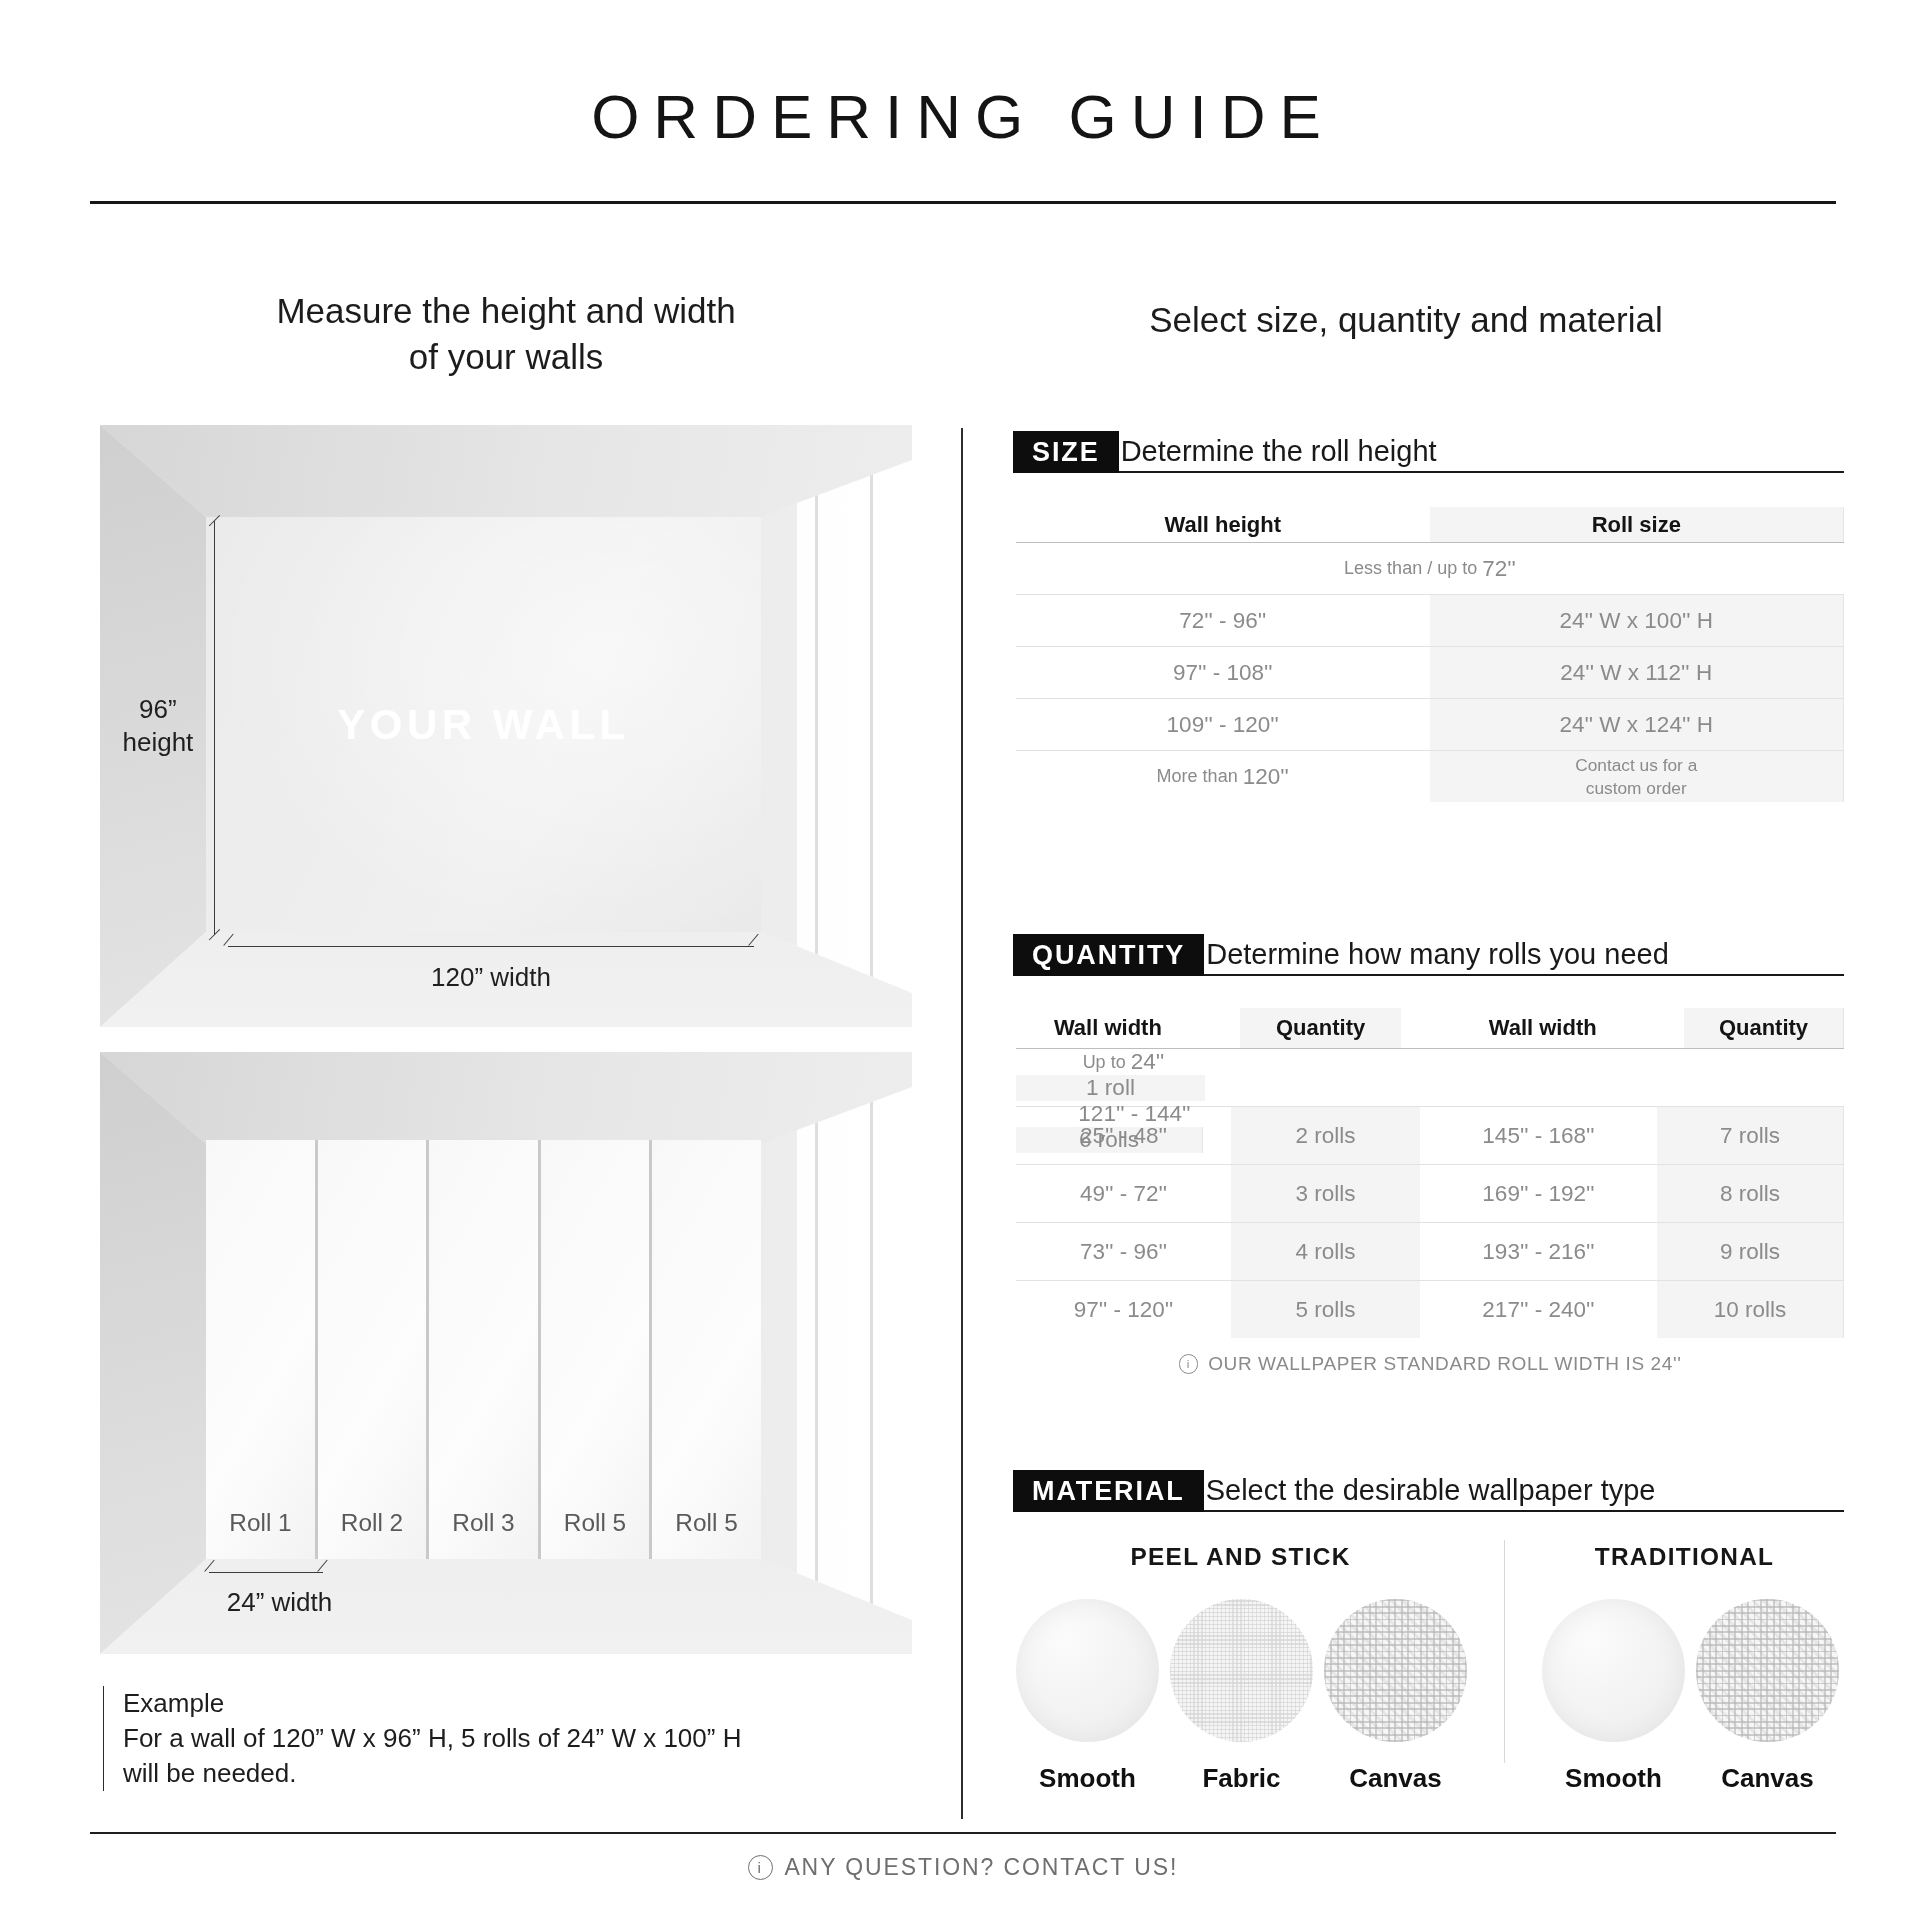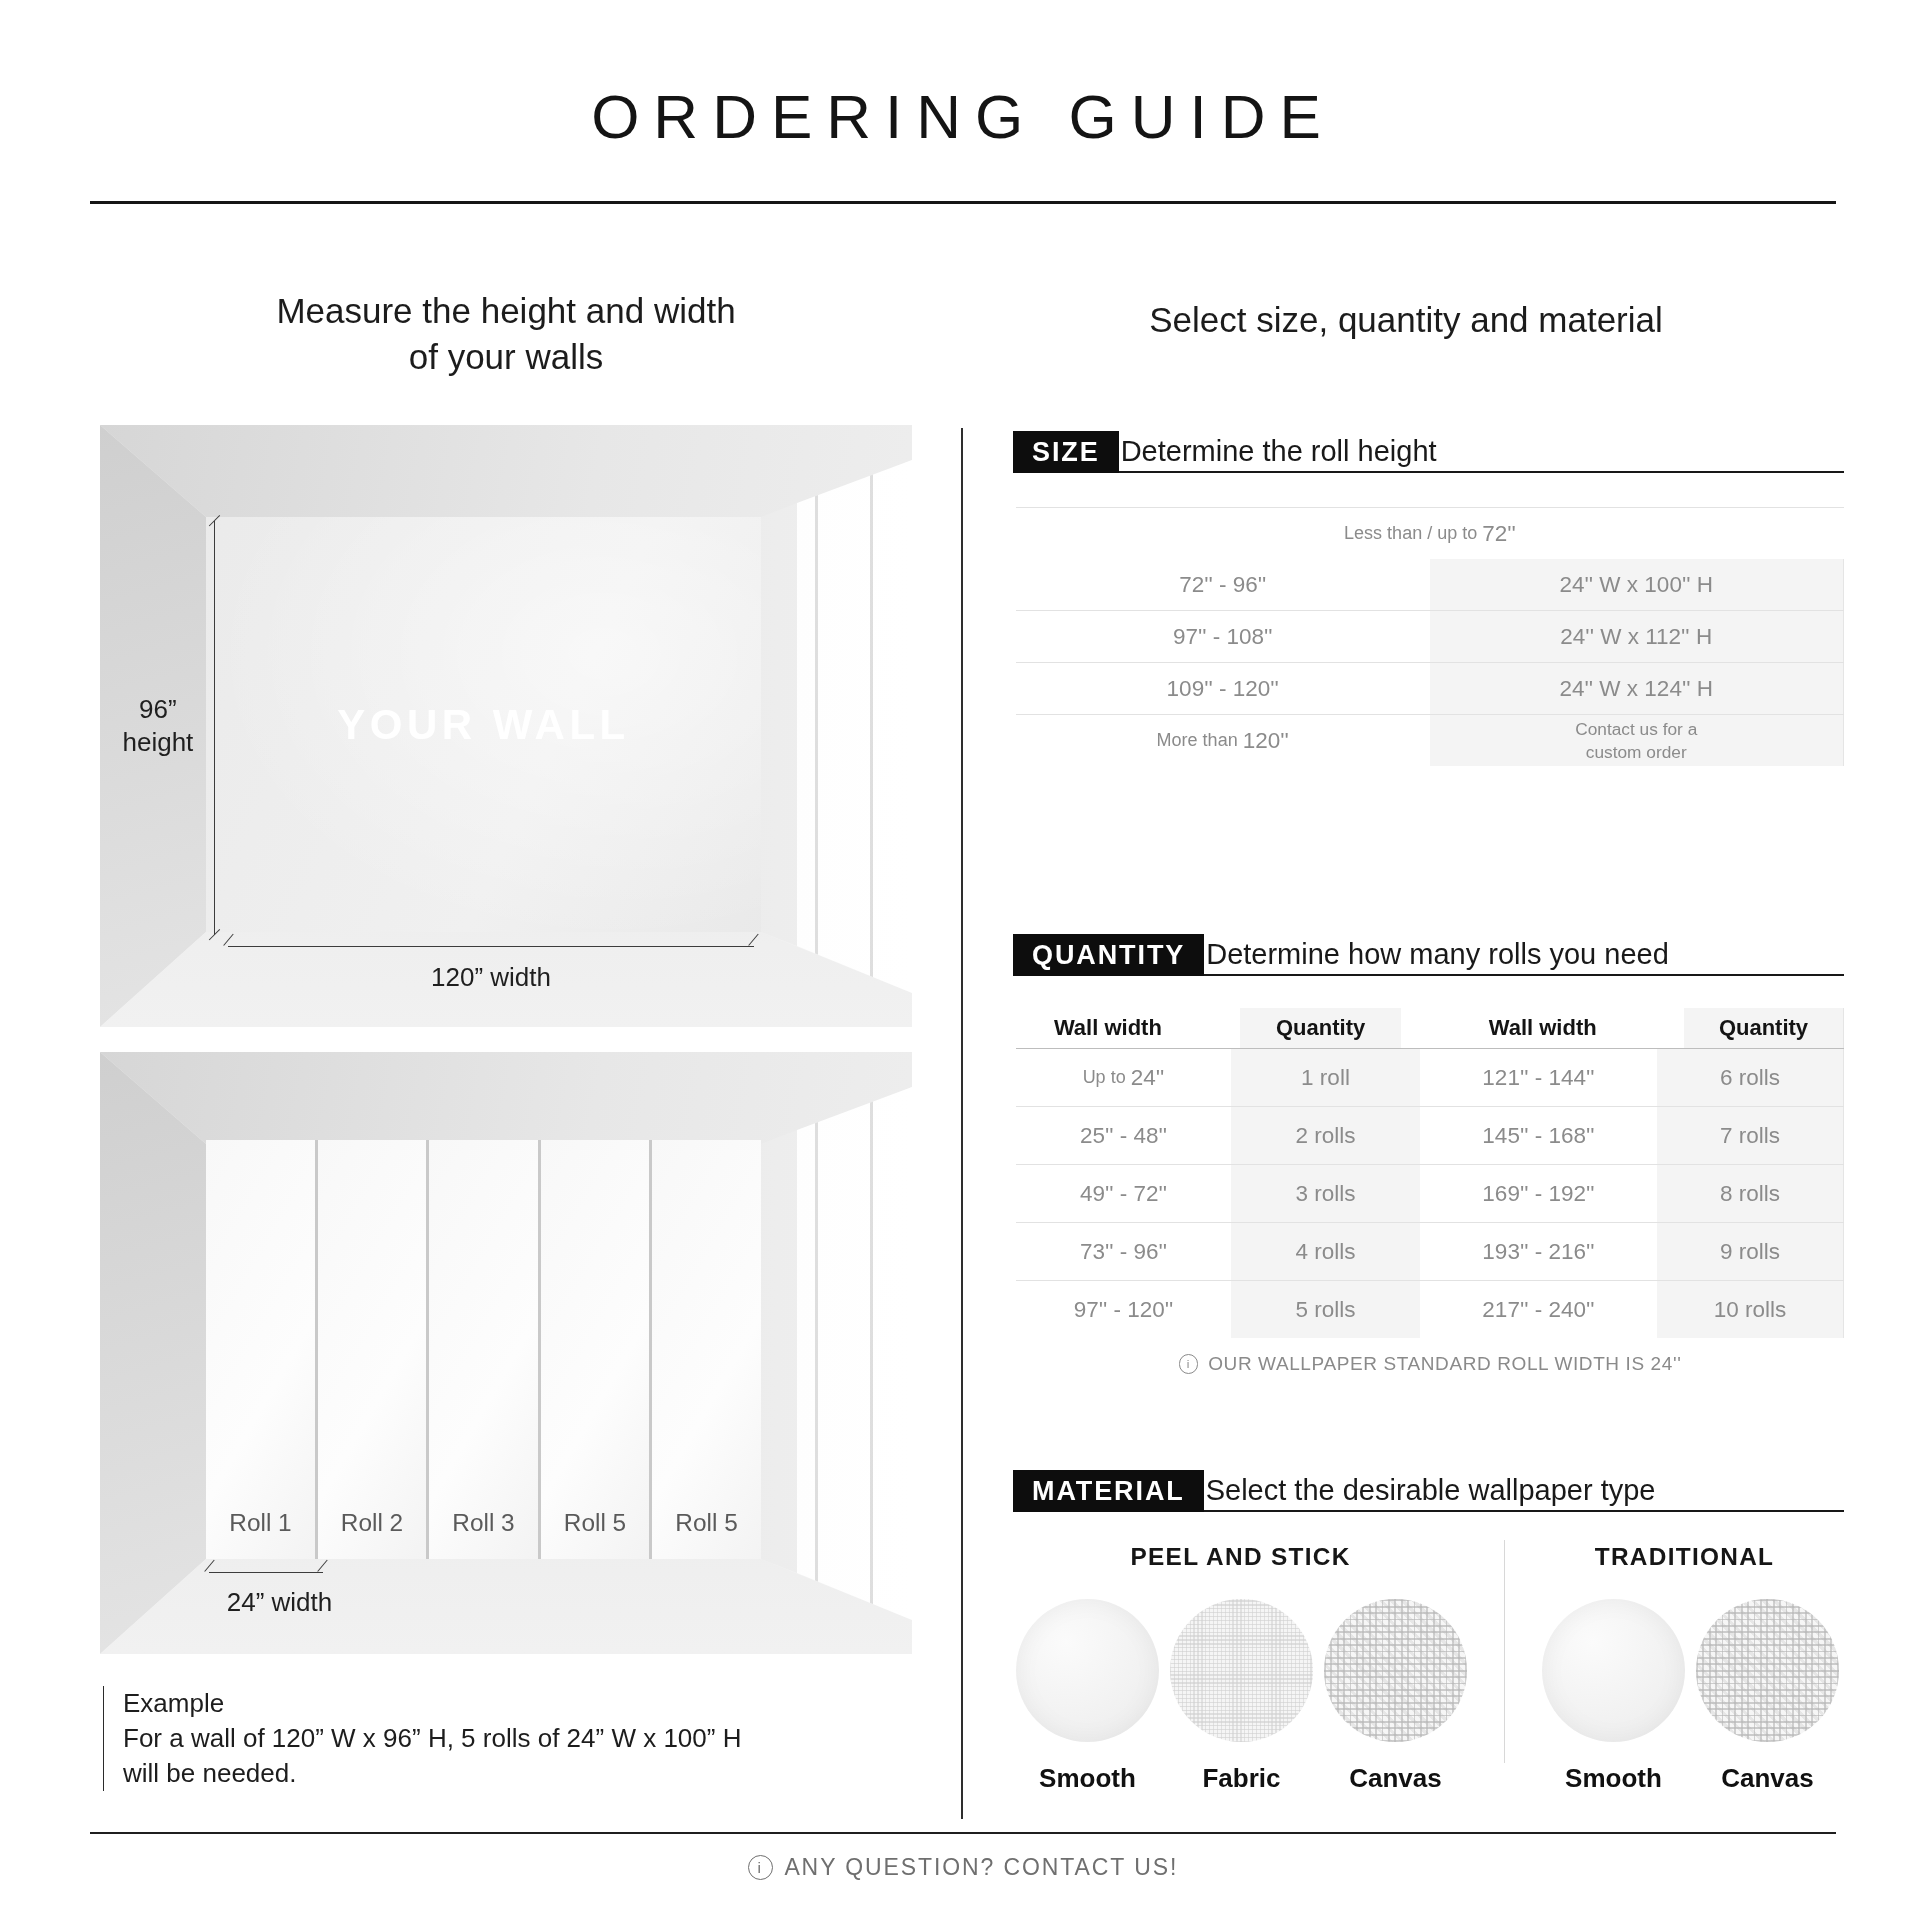--- a/index.html
+++ b/index.html
@@ -87,21 +87,21 @@
   .st-c{flex:1;display:flex;align-items:center;justify-content:center;text-align:center;font-size:22.5px;}
   .st-row.header .st-c{color:#141414;font-weight:700;font-size:22px;}
   .cell-gray{background:#f4f4f4;border-right:1.3px solid #e5e5e5;}
   .pre{font-size:18px;margin-right:5.1px;}
   .two-line{flex-direction:column;font-size:17.3px;line-height:22.5px;}
 
   
   .qty-table{position:absolute;left:1016px;top:1008px;width:828px;color:#8b8b8b;}
   .qt-row{display:flex;height:57px;align-items:stretch;border-top:1.3px solid #e2e2e2;}
   .qt-row.header{height:40px;border-top:none;border-bottom:1.3px solid #bdbdbd;gap:40px;}
-  .qt-row:nth-child(2){border-top:none;}
+  .qt-row:nth-child(2){border-top:none;flex-direction:column;}
   .qc{display:flex;align-items:center;justify-content:center;text-align:center;font-size:22.5px;box-sizing:border-box;}
   .qt-row.header .qc{color:#141414;font-weight:700;font-size:22px;}
   .qc1{width:215px;} .qc2{width:189px;} .qc3{width:237px;} .qc4{width:187px;}
   .qc2,.qc4{background:#f4f4f4;}
   .qc4{border-right:1.3px solid #e5e5e5;}
 
   .note{position:absolute;left:1016px;top:1353px;width:828px;display:flex;align-items:center;
     justify-content:center;gap:10.3px;color:#8a8a8a;font-size:19px;letter-spacing:0.6px;}
 
   
@@ -212,20 +212,24 @@
     <div>For a wall of 120” W x 96” H, 5 rolls of 24” W x 100” H</div>
     <div>will be needed.</div>
   </div>
 
   <div class="sec-head size-head">
     <div class="sec-label">SIZE</div>
     <div class="sec-title">Determine the roll height</div>
   </div>
 
   <div class="size-table">
+    <div class="st-row header">
+      <div class="st-c">Wall height</div>
+      <div class="st-c cell-gray">Roll size</div>
+    </div>
     <div class="st-row">
       <div class="st-c">
         <span class="pre">Less than / up to </span>
         <span>72''</span>
       </div>
     </div>
     <div class="st-row">
       <div class="st-c">72'' - 96''</div>
       <div class="st-c cell-gray">24'' W x 100'' H</div>
     </div>

